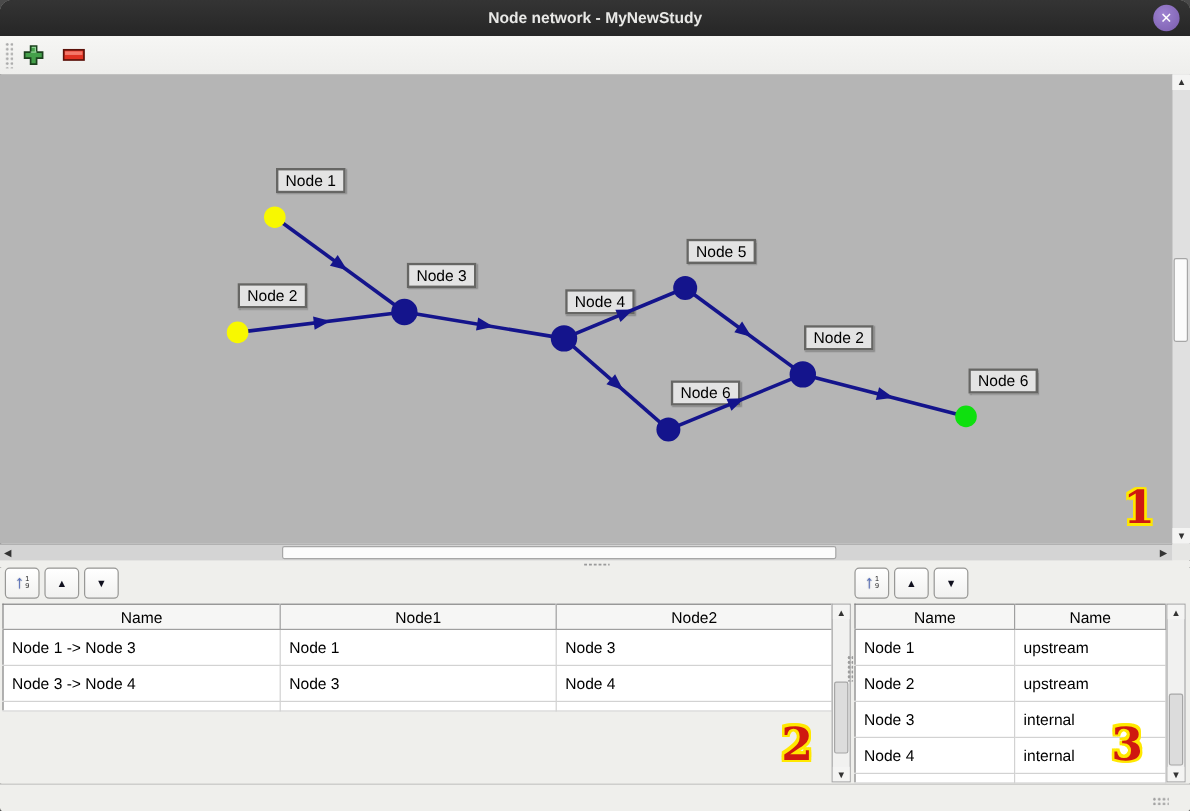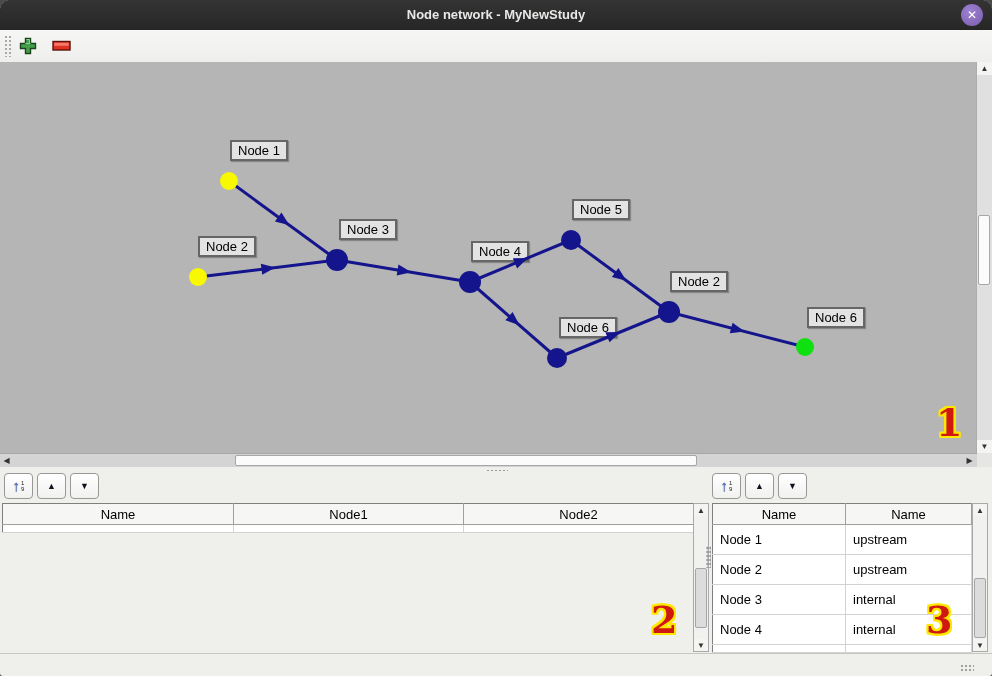--- a/index.html
+++ b/index.html
@@ -179,20 +179,30 @@
             <col style="width: 230px;">
           </colgroup>
           <thead>
             <tr>
               <th>Name</th>
               <th>Node1</th>
               <th>Node2</th>
             </tr>
           </thead>
           <tbody>
+            <tr>
+              <td>Node 1 -&gt; Node 3</td>
+              <td>Node 1</td>
+              <td>Node 3</td>
+            </tr>
+            <tr>
+              <td>Node 3 -&gt; Node 4</td>
+              <td>Node 3</td>
+              <td>Node 4</td>
+            </tr>
             <tr class="partial">
               <td></td>
               <td></td>
               <td></td>
             </tr>
           </tbody>
         </table>
       <div class="vscroll-table" style="left:693px;top:30px;height:149px;">
         <div class="sb-arrow" style="top:0;height:12px;">▲</div>
         <div class="sb-thumb" style="left:1px;top:64px;width:12px;height:60px;background:#dcdcdc;"></div>

